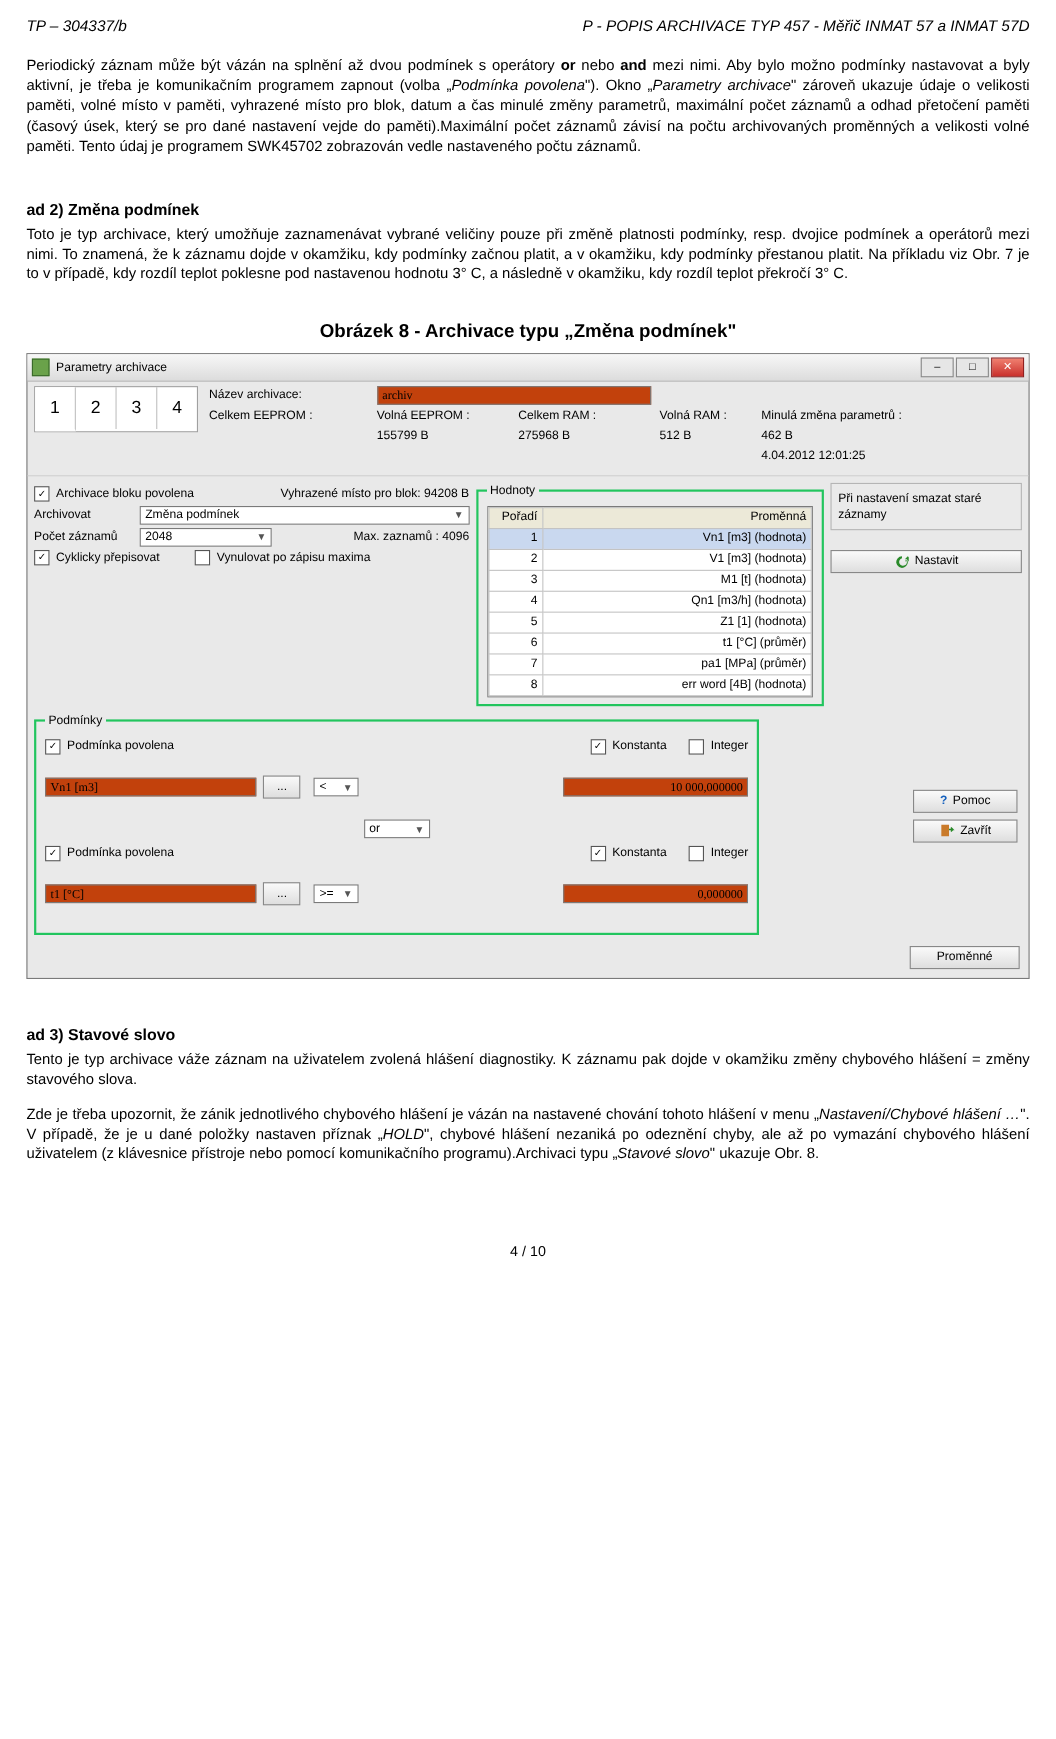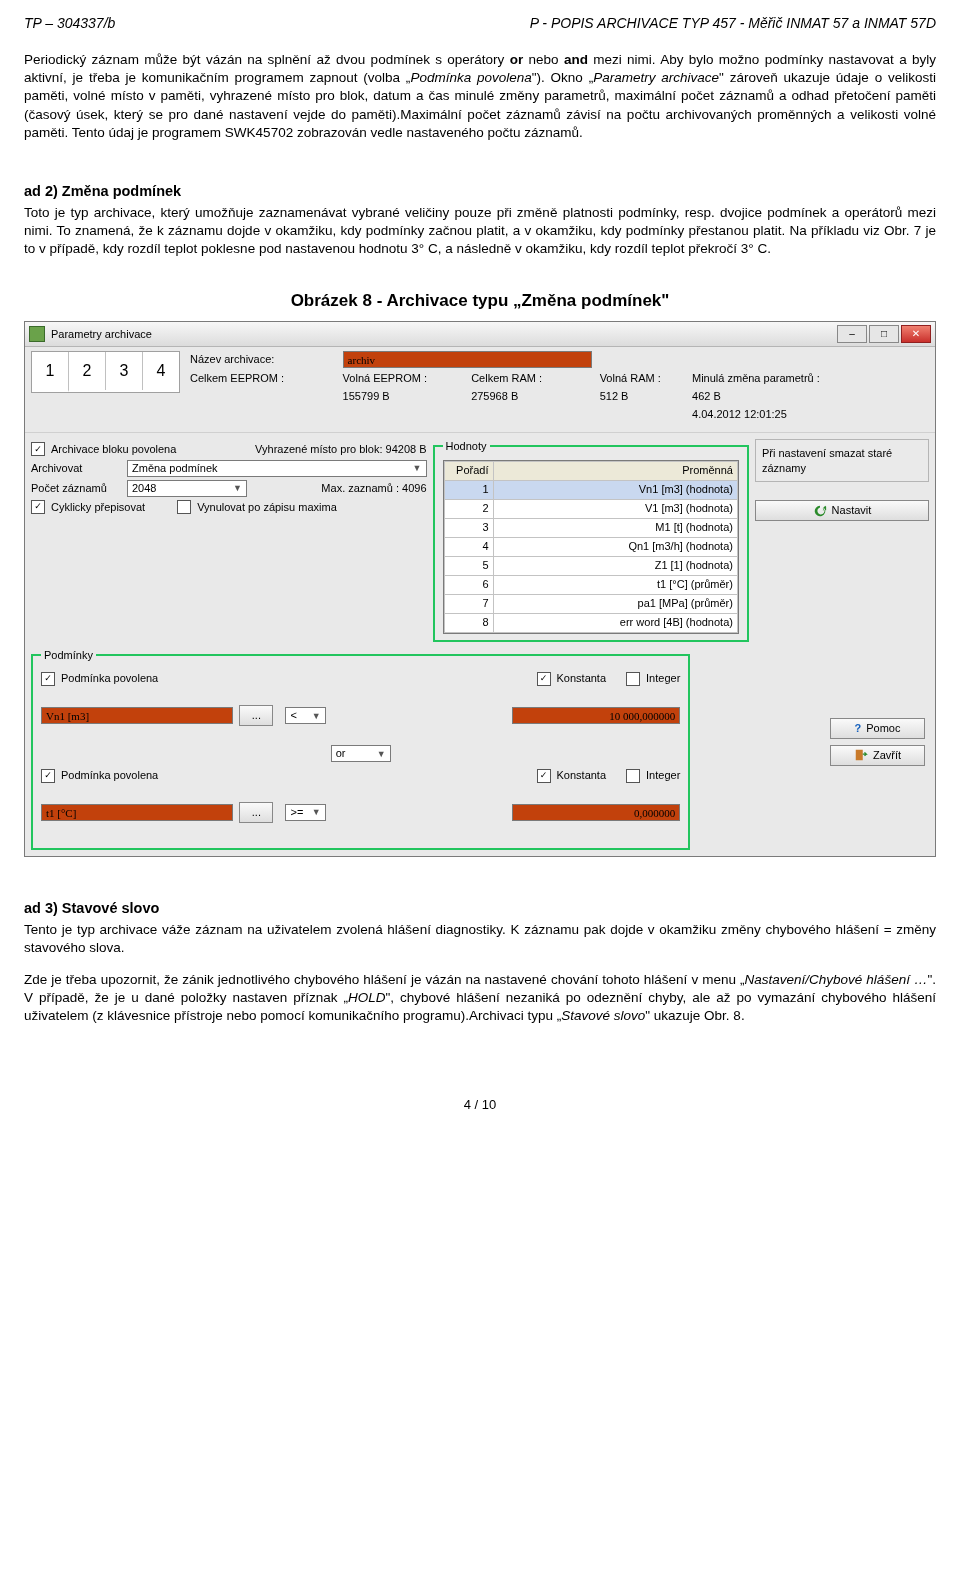--- a/index.html
+++ b/index.html
@@ -261,20 +261,23 @@
       <div class="btn" style="width:95px">
         <svg class="iw" viewBox="0 0 16 16">
             <path d="M2 2h8v12H2z" fill="#c97a2a"></path>
             <path d="M10 7l4 0-2-2 2 2-2 2" stroke="#2a8a2a" fill="none" stroke-width="1.5"></path>
           </svg>
         <span>Zavřít</span>
       </div>
     </div>
   </div>
 
+  <div class="bot">
+    <div class="btn" style="width:100px">Proměnné</div>
+  </div>
 </div>
 
 <div class="heading">ad 3) Stavové slovo</div>
 <p class="para">Tento je typ archivace váže záznam na uživatelem zvolená hlášení diagnostiky. K záznamu pak dojde v okamžiku změny chybového hlášení = změny stavového slova.</p>
 <p class="para">
   <span>Zde je třeba upozornit, že zánik jednotlivého chybového hlášení je vázán na nastavené chování tohoto hlášení v menu „</span><em>Nastavení/Chybové hlášení …</em><span>". V případě, že je u dané položky nastaven příznak „</span><em>HOLD</em><span>", chybové hlášení nezaniká po odeznění chyby, ale až po vymazání chybového hlášení uživatelem (z klávesnice přístroje nebo pomocí komunikačního programu).Archivaci typu „</span><em>Stavové slovo</em><span>" ukazuje Obr. 8.</span>
 </p>
 
 <div class="footer">4 / 10</div>
 

